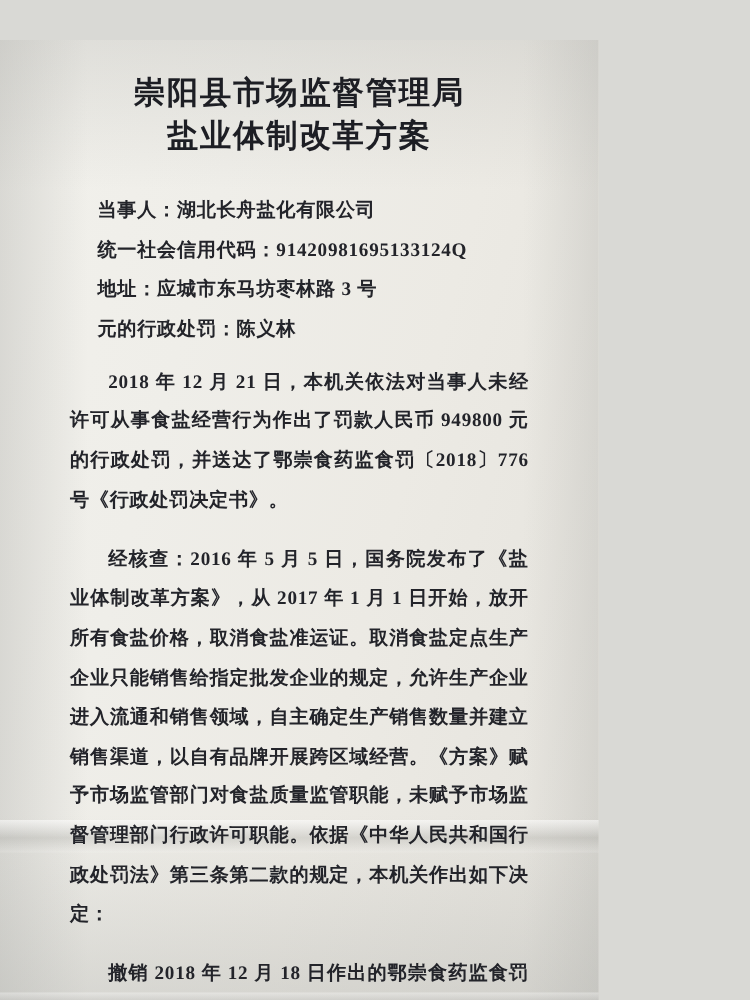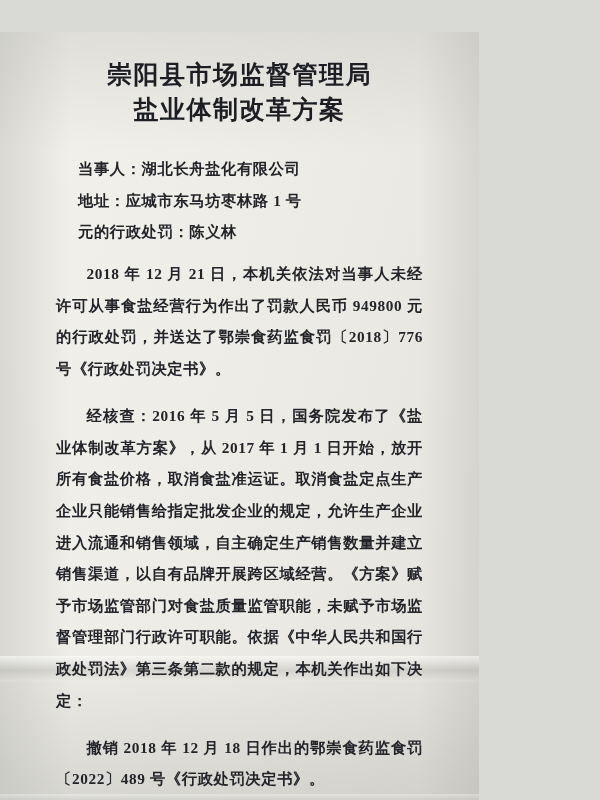--- a/index.html
+++ b/index.html
@@ -172,21 +172,22 @@
   <div class="content">
 
     <h1 class="doc-title">
       <span>崇阳县市场监督管理局</span>
       <span class="line2">盐业体制改革方案</span>
     </h1>
 
 
     <div class="body-block">
       <div class="field-line">当事人：湖北长舟盐化有限公司</div>
-      <div class="field-line">地址：应城市东马坊枣林路 1 号</div>
+      <div class="field-line">统一社会信用代码：91420981695133124Q</div>
+      <div class="field-line">地址：应城市东马坊枣林路 3 号</div>
       <div class="field-line">元的行政处罚：陈义林</div>
 
       <p class="para">2018 年 12 月 21 日，本机关依法对当事人未经许可从事食盐经营行为作出了罚款人民币 949800 元的行政处罚，并送达了鄂崇食药监食罚〔2018〕776 号《行政处罚决定书》。</p>
       <p class="para">经核查：2016 年 5 月 5 日，国务院发布了《盐业体制改革方案》，从 2017 年 1 月 1 日开始，放开所有食盐价格，取消食盐准运证。取消食盐定点生产企业只能销售给指定批发企业的规定，允许生产企业进入流通和销售领域，自主确定生产销售数量并建立销售渠道，以自有品牌开展跨区域经营。《方案》赋予市场监管部门对食盐质量监管职能，未赋予市场监督管理部门行政许可职能。依据《中华人民共和国行政处罚法》第三条第二款的规定，本机关作出如下决定：</p>
       <p class="para">撤销 2018 年 12 月 18 日作出的鄂崇食药监食罚〔2022〕489 号《行政处罚决定书》。</p>
     </div>
 
     <div class="sign-area">
       <div class="seal-smudge"></div>
       <div class="seal">

